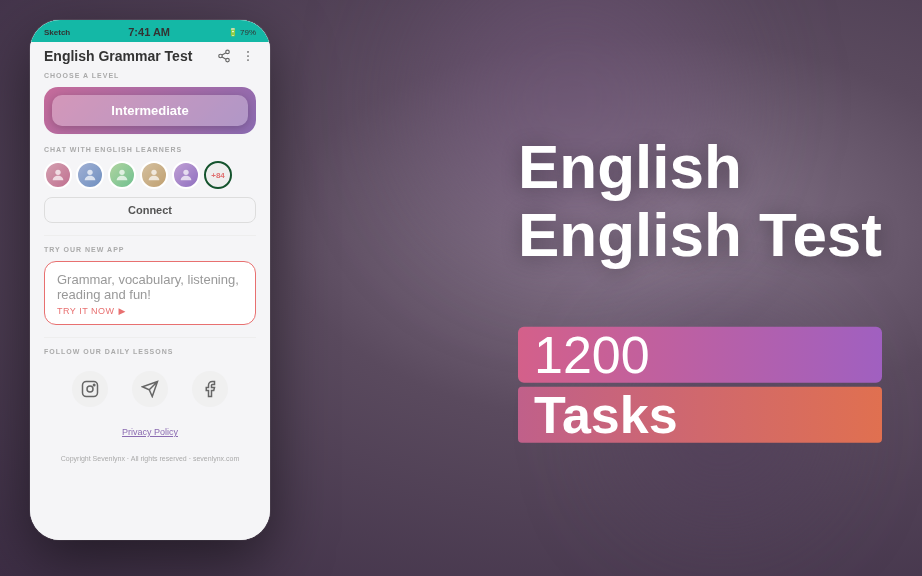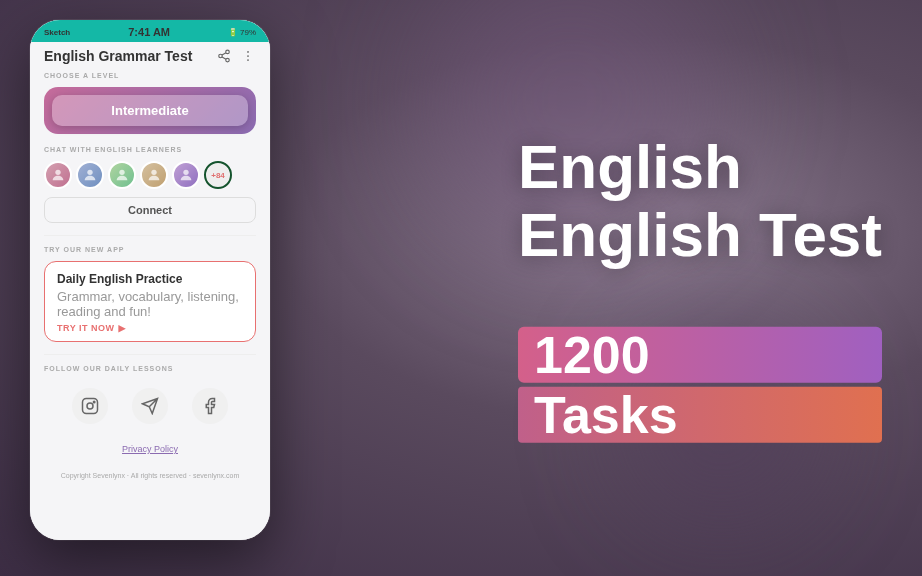--- a/index.html
+++ b/index.html
@@ -233,21 +233,21 @@
     .new-app-desc {
       font-size: 13px;
       color: #999;
       margin-bottom: 4px;
     }
 
     .try-btn {
       background: none;
       border: none;
       font-size: 9px;
-      font-weight: 700;
+      font-weight: 400;
       color: #e87070;
       letter-spacing: 0.5px;
       cursor: pointer;
       display: flex;
       align-items: center;
       gap: 4px;
       text-transform: uppercase;
     }
 
     
@@ -314,21 +314,21 @@
     }
 
     .tasks-container {
       display: flex;
       flex-direction: column;
       gap: 4px;
     }
 
     .tasks-number {
       font-size: 52px;
-      font-weight: 700;
+      font-weight: 400;
       color: #fff;
       line-height: 1;
       background: linear-gradient(90deg, #d4608a, #a060c0);
       display: inline-block;
       padding: 2px 16px;
       border-radius: 6px;
       margin-top: 44px;
     }
 
     .tasks-label {
@@ -441,21 +441,20 @@
           <div class="avatar-count">+84</div>
         </div>
         <button class="connect-btn">Connect</button>
       </div>
 
       <div class="divider"></div>
 
       <div class="new-app-section">
         <div class="section-label">TRY OUR NEW APP</div>
         <div class="new-app-card">
-          <div class="new-app-title">Daily English Practice</div>
           <div class="new-app-desc">Grammar, vocabulary, listening, reading and fun!</div>
           <button class="try-btn">
             <span>TRY IT NOW</span>
             <span>▶</span>
           </button>
         </div>
       </div>
 
       <div class="divider"></div>
 

